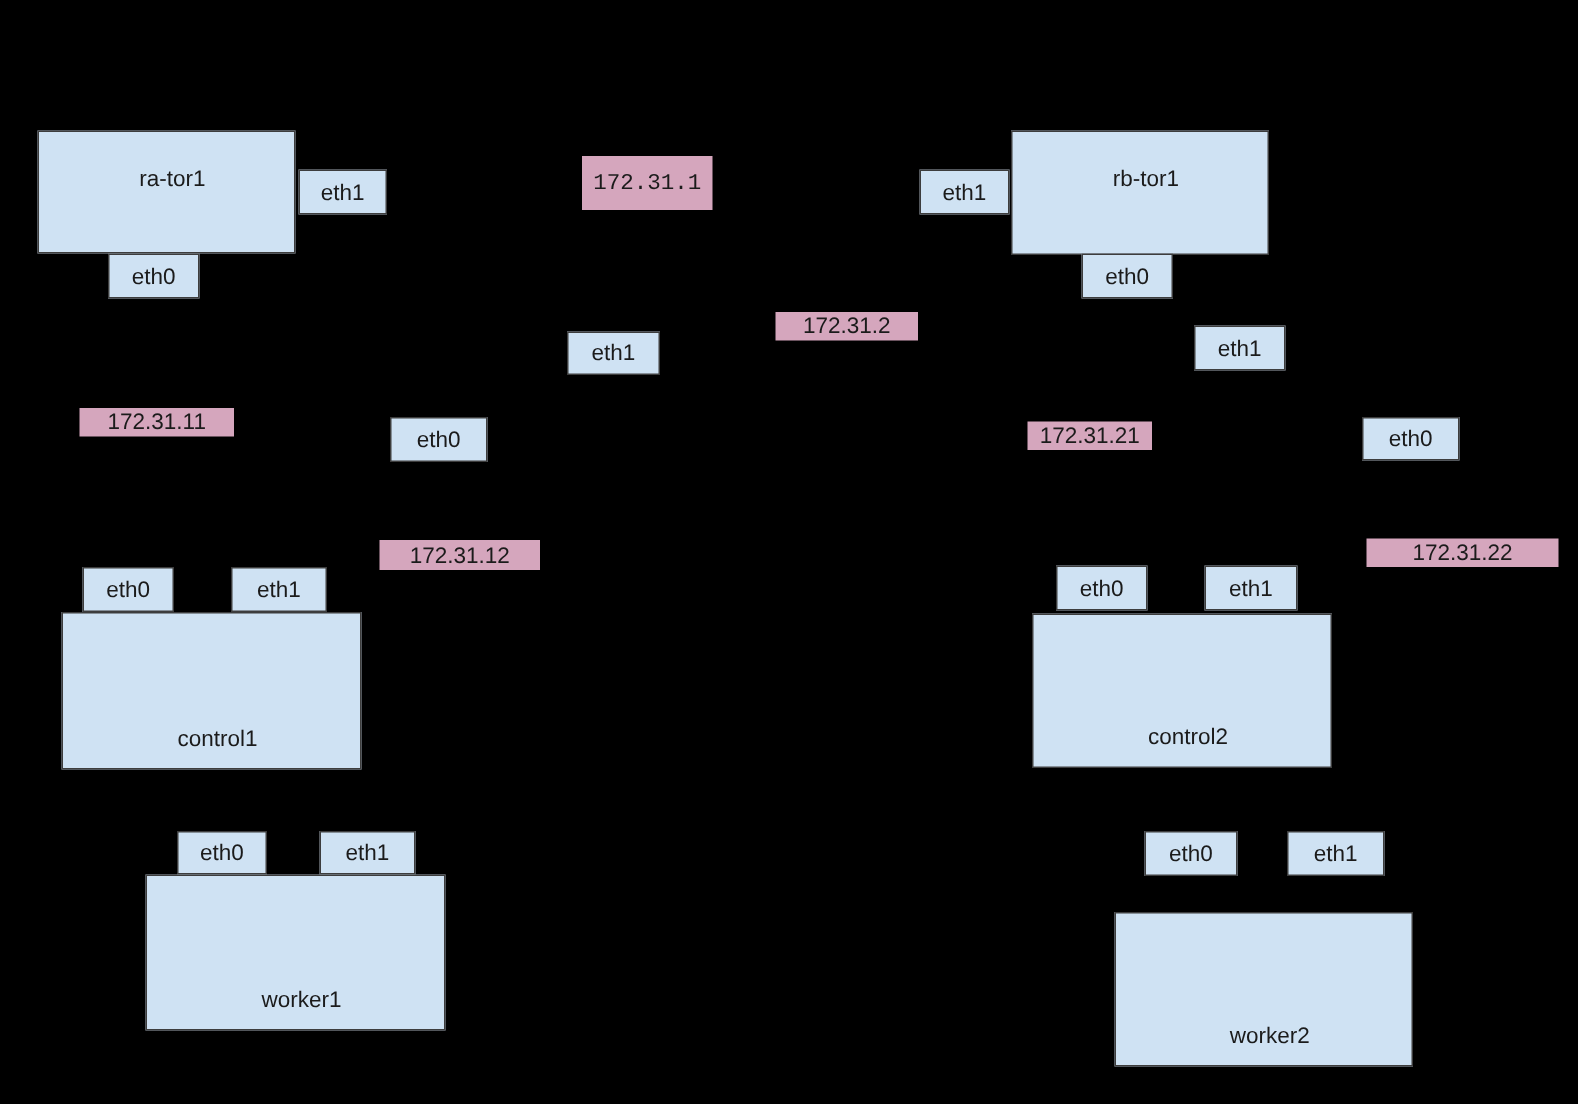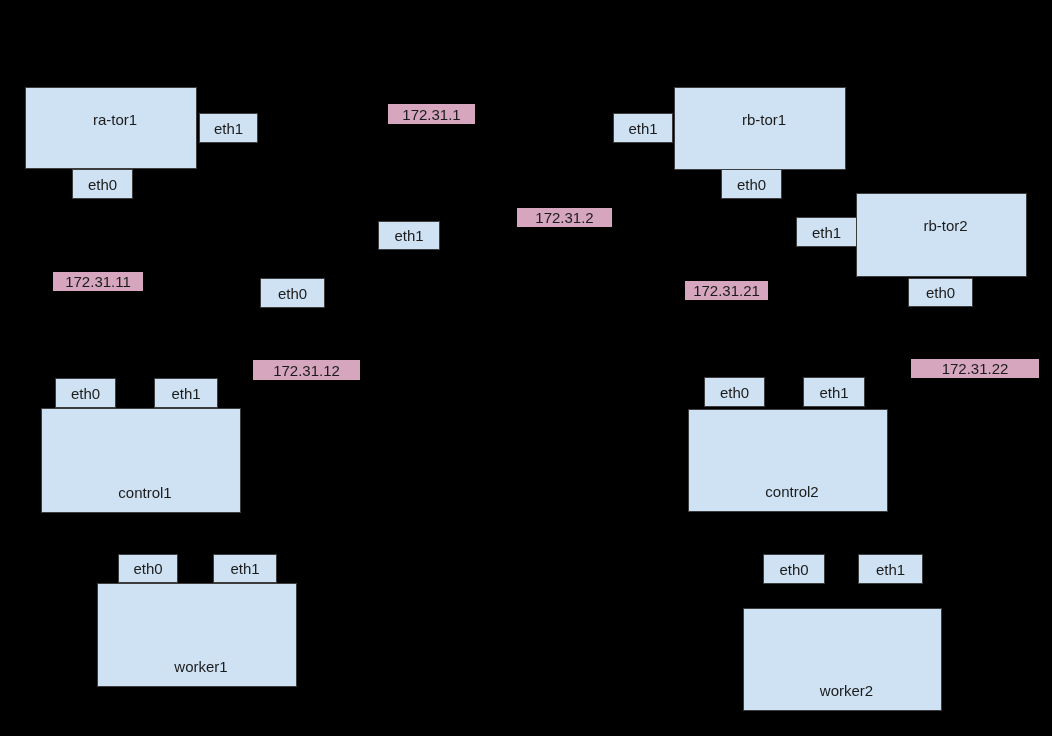--- a/index.html
+++ b/index.html
@@ -66,23 +66,20 @@
     </div>
     <div class="port" style="left: 199px; top: 113px; width: 59px; height: 30px;">eth1</div>
     <div class="port" style="left: 72px; top: 169px; width: 61px; height: 30px;">eth0</div>
     <div class="port" style="left: 378px; top: 221px; width: 62px; height: 29px;">eth1</div>
     <div class="port" style="left: 260px; top: 278px; width: 65px; height: 30px;">eth0</div>
     <div class="node" style="left: 674px; top: 87px; width: 172px; height: 83px;">
       <div class="node-label label-upper">rb-tor1</div>
     </div>
     <div class="port" style="left: 613px; top: 113px; width: 60px; height: 30px;">eth1</div>
     <div class="port" style="left: 721px; top: 169px; width: 61px; height: 30px;">eth0</div>
-    <div class="node" style="left: 856px; top: 193px; width: 171px; height: 84px;">
-      <div class="node-label label-upper">rb-tor2</div>
-    </div>
     <div class="port" style="left: 796px; top: 217px; width: 61px; height: 30px;">eth1</div>
     <div class="port" style="left: 908px; top: 278px; width: 65px; height: 29px;">eth0</div>
     <div class="node" style="left: 41px; top: 408px; width: 200px; height: 105px;">
       <div class="node-label label-bottom">control1</div>
     </div>
     <div class="port" style="left: 55px; top: 378px; width: 61px; height: 30px;">eth0</div>
     <div class="port" style="left: 154px; top: 378px; width: 64px; height: 30px;">eth1</div>
     <div class="node" style="left: 688px; top: 409px; width: 200px; height: 103px;">
       <div class="node-label label-bottom">control2</div>
     </div>
@@ -91,19 +88,19 @@
     <div class="node" style="left: 97px; top: 583px; width: 200px; height: 104px;">
       <div class="node-label label-bottom">worker1</div>
     </div>
     <div class="port" style="left: 118px; top: 554px; width: 60px; height: 29px;">eth0</div>
     <div class="port" style="left: 213px; top: 554px; width: 64px; height: 29px;">eth1</div>
     <div class="node" style="left: 743px; top: 584px; width: 199px; height: 103px; margin-top: 24px;">
       <div class="node-label label-bottom">worker2</div>
     </div>
     <div class="port" style="left: 763px; top: 554px; width: 62px; height: 30px;">eth0</div>
     <div class="port" style="left: 858px; top: 554px; width: 65px; height: 30px;">eth1</div>
-    <div class="ip-label" style="left: 388px; top: 104px; width: 87px; height: 20px;">172.31.1</div>
+    <div class="ip-label" style="left: 388px; top: 104px; width: 87px; height: 36px; font-family: Liberation Mono, monospace;">172.31.1</div>
     <div class="ip-label" style="left: 517px; top: 208px; width: 95px; height: 19px;">172.31.2</div>
-    <div class="ip-label" style="left: 53px; top: 272px; width: 90px; height: 19px;">172.31.11</div>
+    <div class="ip-label" style="left: 53px; top: 272px; width: 103px; height: 19px;">172.31.11</div>
     <div class="ip-label" style="left: 253px; top: 360px; width: 107px; height: 20px;">172.31.12</div>
     <div class="ip-label" style="left: 685px; top: 281px; width: 83px; height: 19px;">172.31.21</div>
     <div class="ip-label" style="left: 911px; top: 359px; width: 128px; height: 19px;">172.31.22</div>
   </div>
 
 </body></html>

